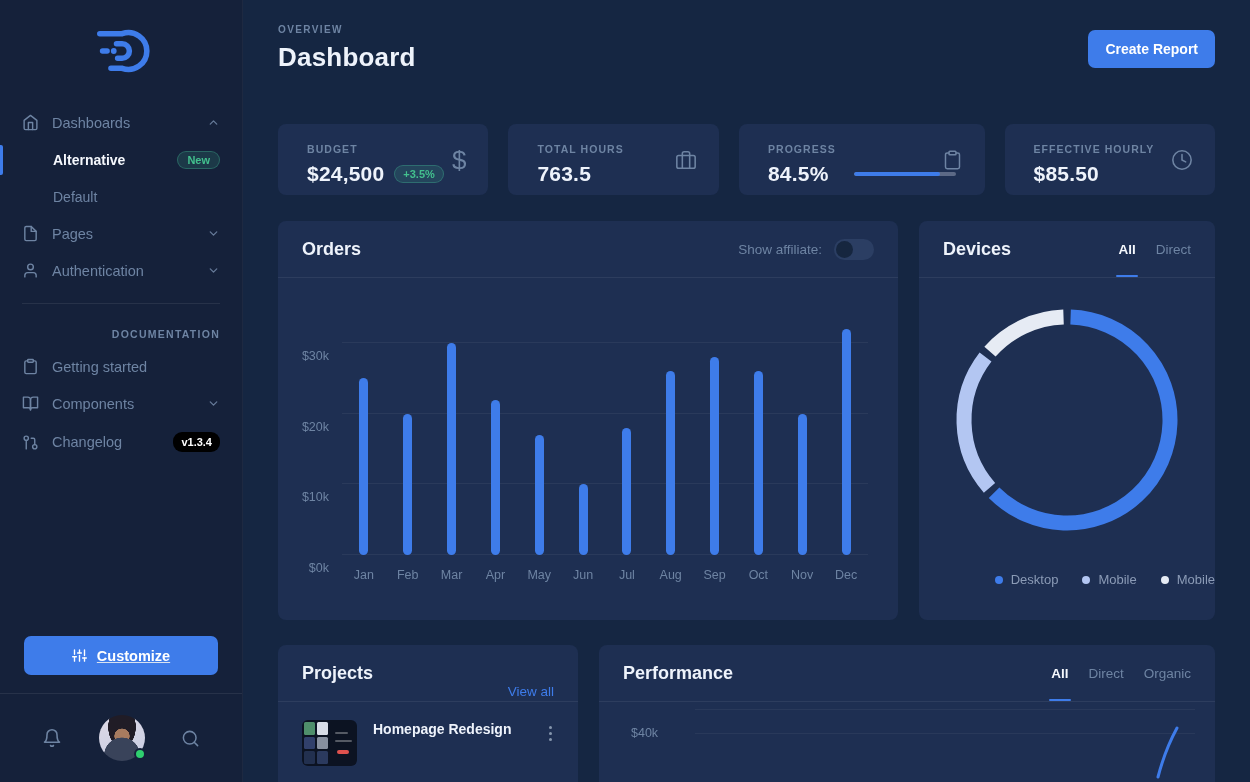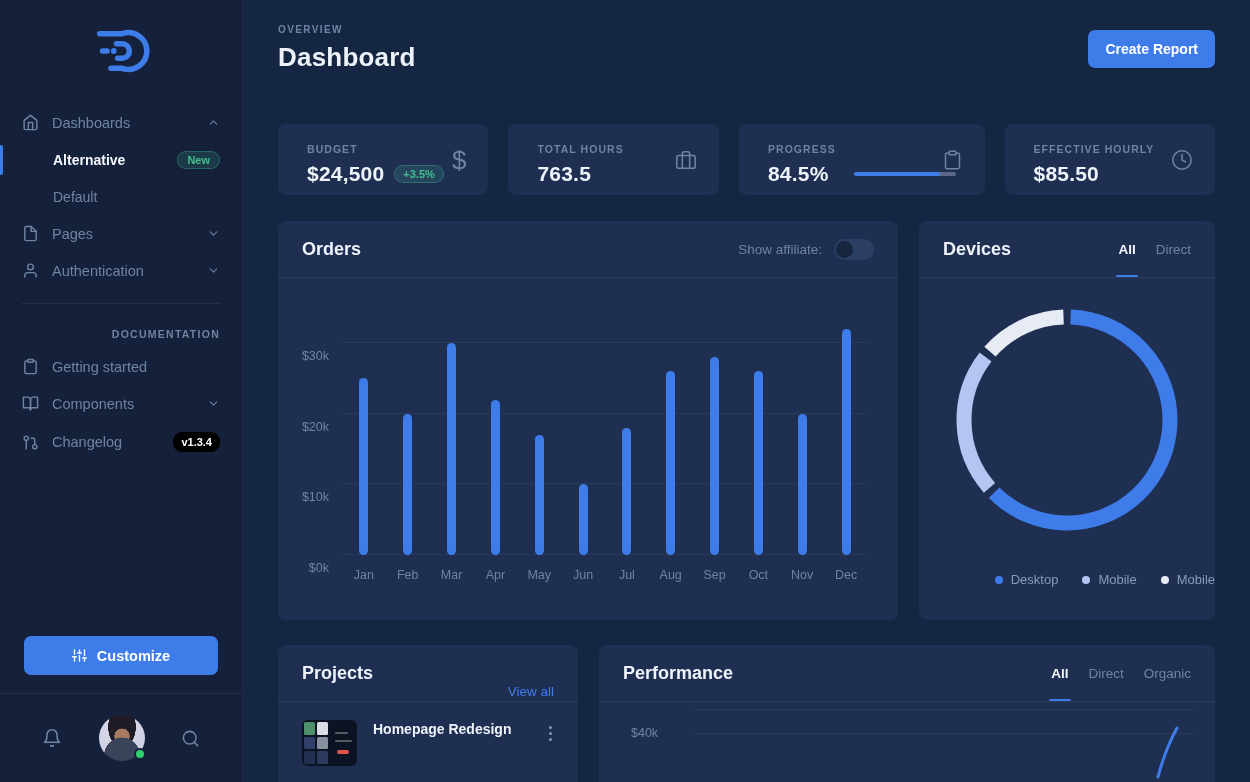--- a/index.html
+++ b/index.html
@@ -40,21 +40,21 @@
   }
   .badge-ver {
     margin-left:auto; font-size:11px; font-weight:700;
     color:#fff; background:#000000; padding:4px 8px; border-radius:9px;
   }
   .side-divider { height:1px; background:rgba(255,255,255,0.08); margin:14px 22px; }
   .side-heading {
     padding:10px 22px 8px; font-size:10.5px; font-weight:700;
     letter-spacing:.12em; text-transform:uppercase; color:#6e84a3;text-align:right;
   }
-  .customize-wrap { margin-top:auto; padding:0 24px 18px; }
+  .customize-wrap { margin-top:auto; padding:0 24px 18px;text-decoration:underline; }
   .btn-primary {
     display:flex; align-items:center; justify-content:center; gap:10px;
     width:100%; height:39px; background:#3e7cea; border:none; border-radius:7px;
     color:#fff; font-size:14.5px; font-weight:600; cursor:pointer;
     font-family:inherit;
   }
   .side-footer-divider { height:1px; background:rgba(255,255,255,0.08); }
   .side-footer {
     height:88px; display:flex; align-items:center; justify-content:space-between;
     padding:0 42px;

